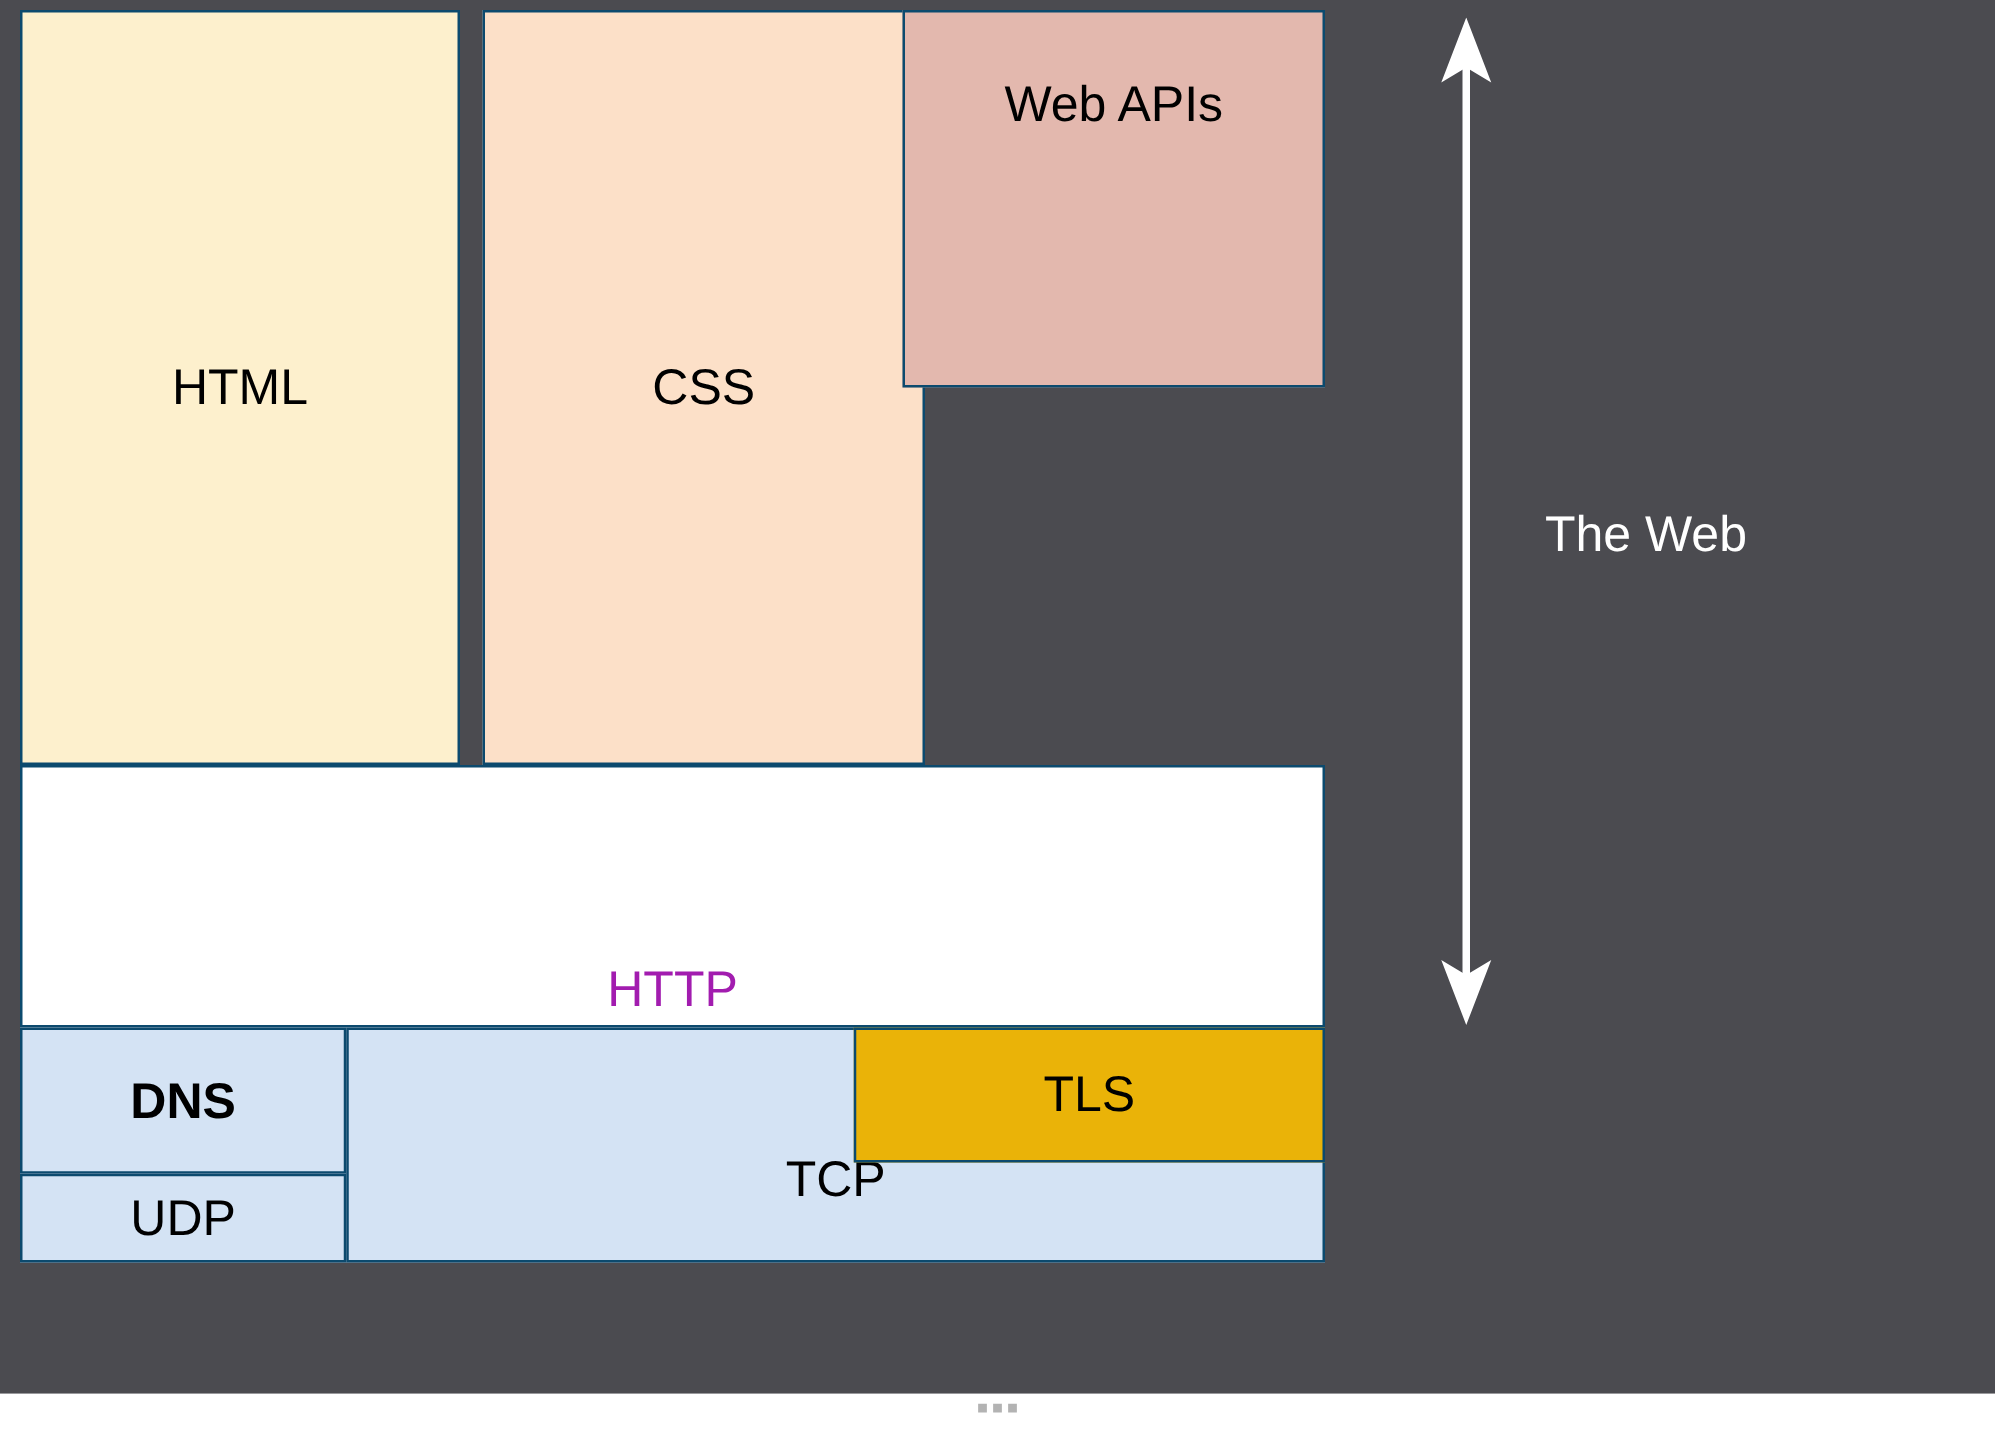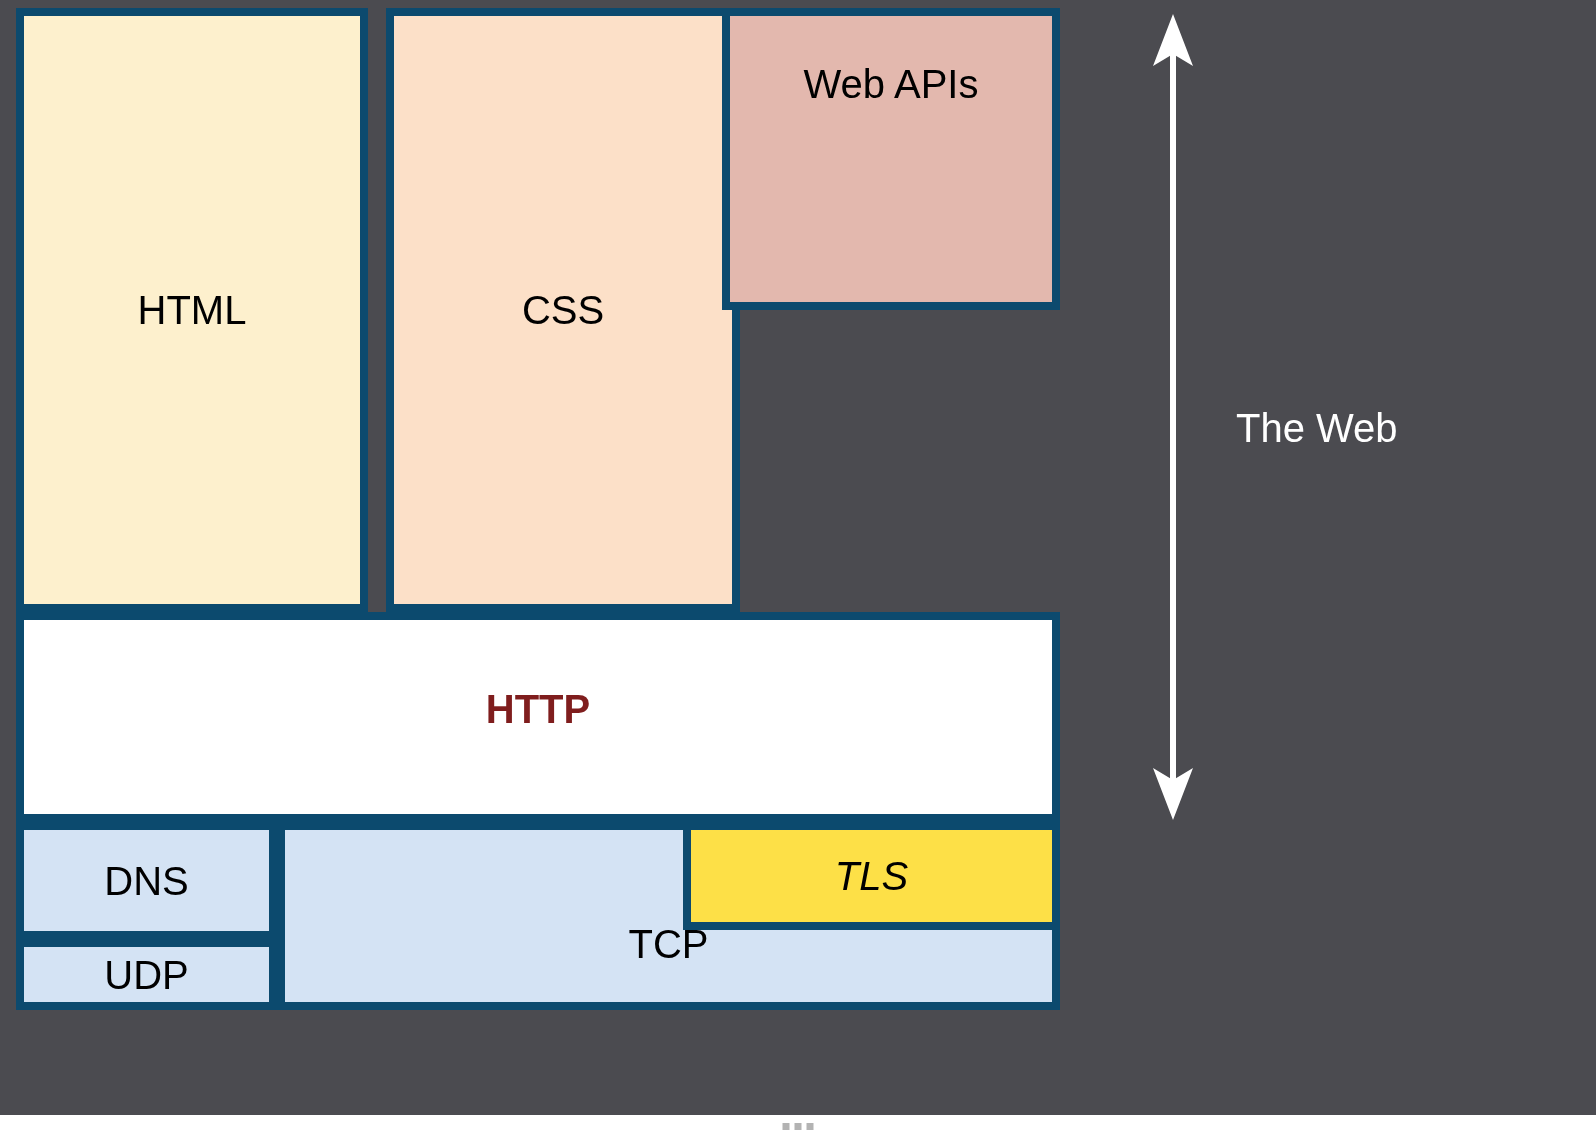--- a/index.html
+++ b/index.html
@@ -48,21 +48,21 @@
   #diagram {
     position: absolute;
     left: 16px;
     top: 8px;
     width: 1044px;
     height: 1084px;
   }
   .cell {
     position: absolute;
     box-sizing: border-box;
-    border: 8px solid #0c4a6e;
+    border: 2px solid #0c4a6e;
     display: flex;
     align-items: center;
     justify-content: center;
     color: #000000;
     font-size: 40px;
     line-height: 1;
     white-space: nowrap;
   }
 
   
@@ -128,37 +128,37 @@
 
     <div class="cell" id="cell-css" style="background: rgb(252, 224, 200);">
       <span class="lbl">CSS</span>
     </div>
 
     <div class="cell" id="cell-webapis" style="background: rgb(227, 184, 174);">
       <span class="lbl">Web APIs</span>
     </div>
 
 
-    <div class="cell" id="cell-http" style="background: rgb(255, 255, 255); color: #7f1d1d; font-weight: bold;">
+    <div class="cell" id="cell-http" style="background: rgb(255, 255, 255); color: #a21caf; font-weight: normal; align-items: flex-end;">
       <span class="lbl">HTTP</span>
     </div>
 
-    <div class="cell" id="cell-dns" style="background: rgb(212, 227, 244);">
+    <div class="cell" id="cell-dns" style="background: rgb(212, 227, 244); font-weight: bold;">
       <span class="lbl">DNS</span>
     </div>
 
     <div class="cell" id="cell-udp" style="background: rgb(212, 227, 244);">
       <span class="lbl">UDP</span>
     </div>
 
     <div class="cell" id="cell-tcp" style="background: rgb(212, 227, 244);">
       <span class="lbl">TCP</span>
     </div>
 
-    <div class="cell" id="cell-tls" style="background: #fde047; font-style: italic;">
+    <div class="cell" id="cell-tls" style="background: #eab308;">
       <span class="lbl">TLS</span>
     </div>
 
 
   </div>
 
   <div id="scope-arrow">
     <svg width="66" height="806" viewBox="0 0 66 806" xmlns="http://www.w3.org/2000/svg">
       <line x1="33" y1="18" x2="33" y2="788" stroke="#ffffff" stroke-width="6"></line>
       <polygon points="33,0 53,52 33,40 13,52" fill="#ffffff"></polygon>

